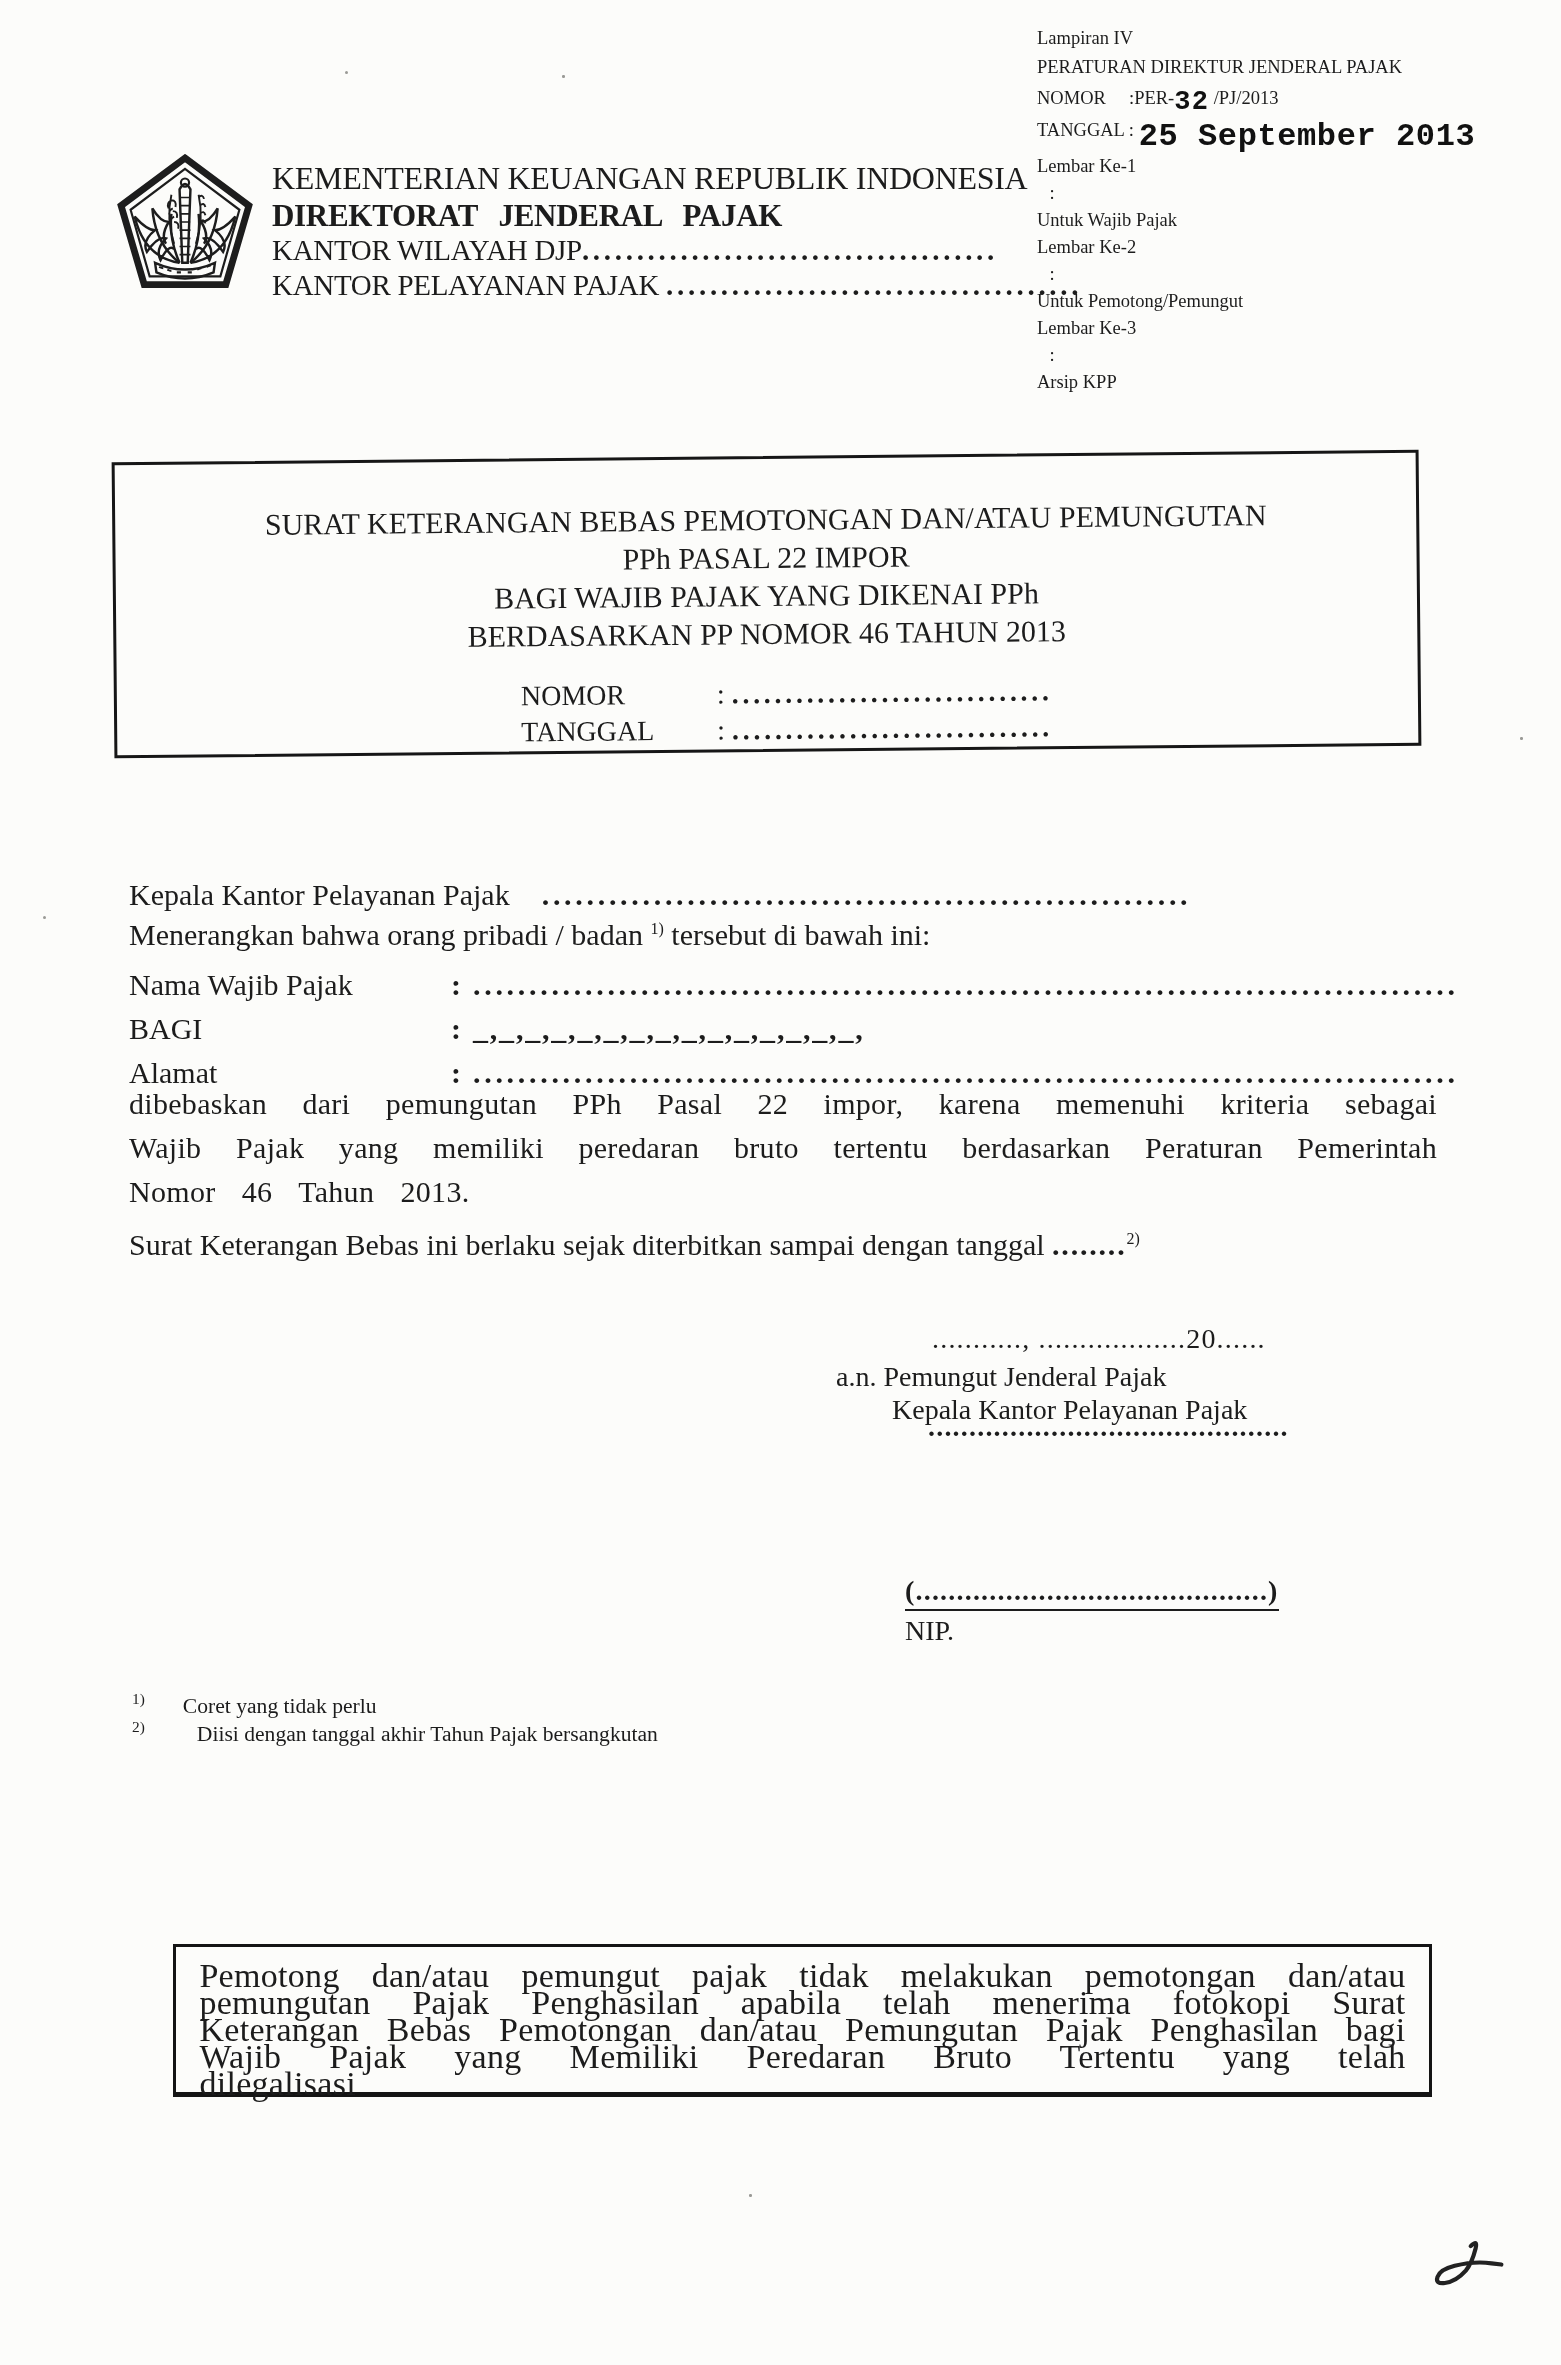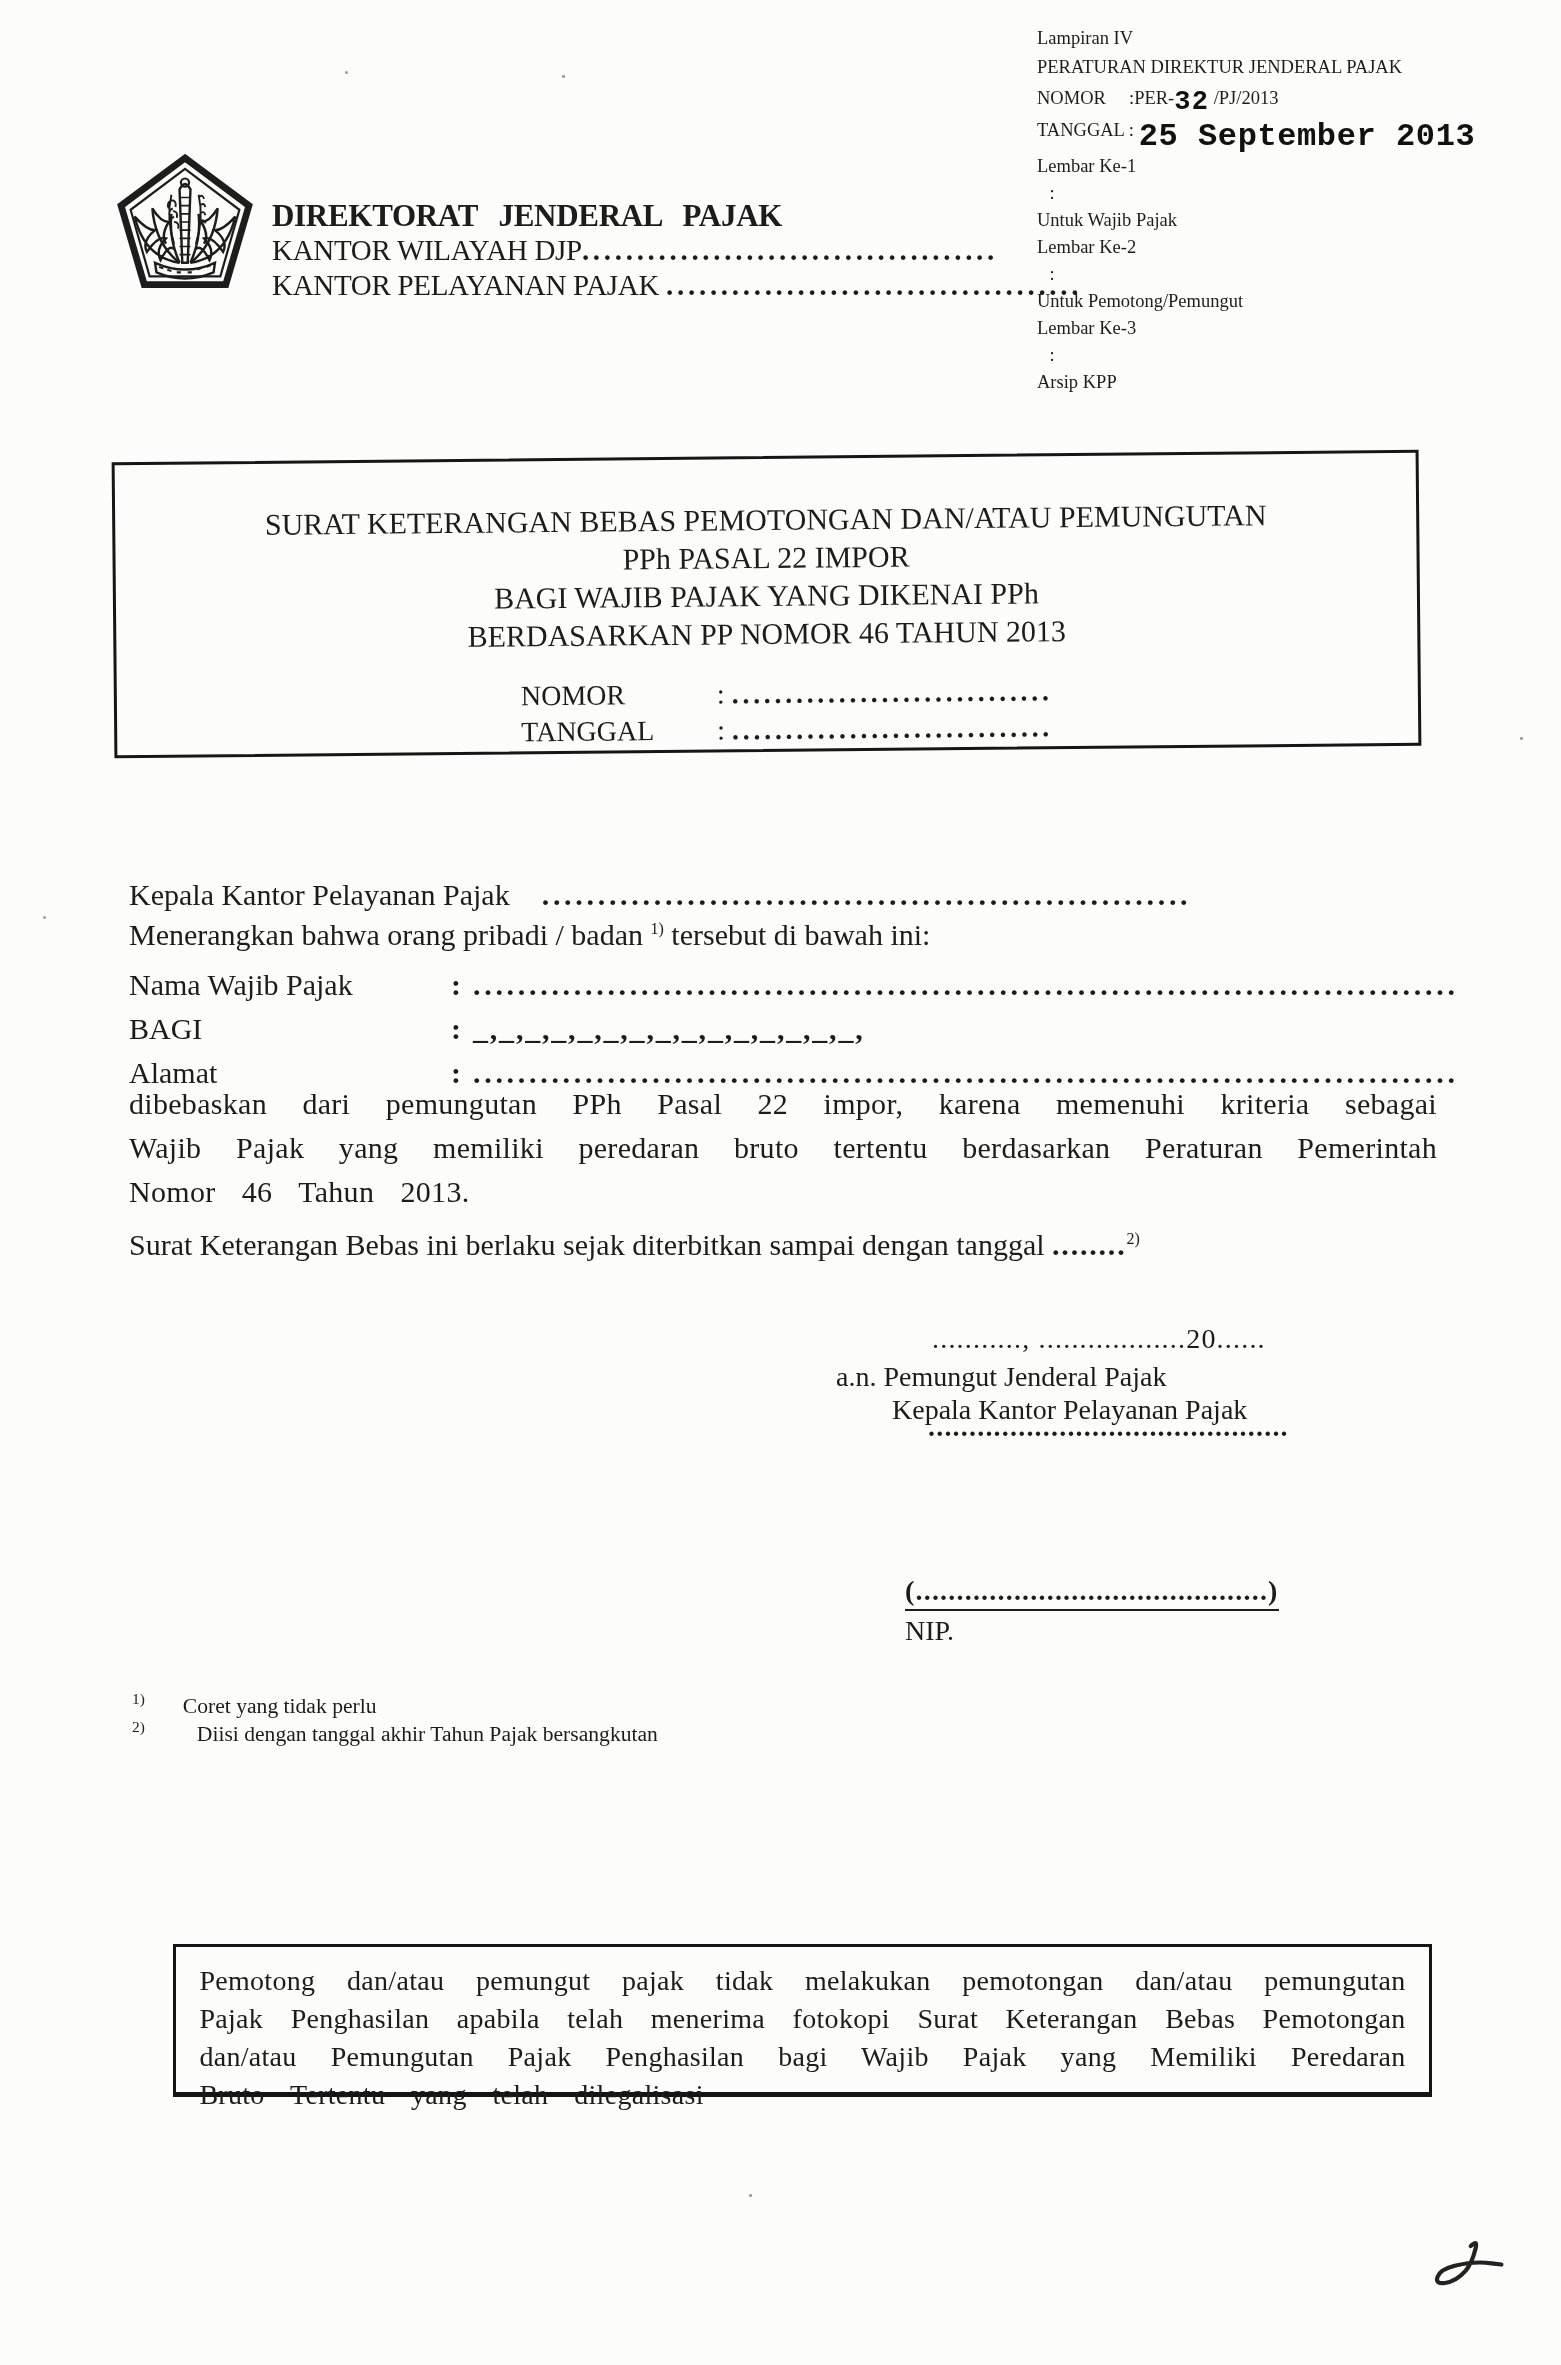--- a/index.html
+++ b/index.html
@@ -67,21 +67,21 @@
   .fn-text{font-size:21.6px;}
 
   
   .notice-box{
     left:173px;top:1944px;width:1259px;height:153px;
     border:3.1px solid #141414;border-bottom-width:5.5px;
     box-sizing:border-box;
   }
   .notice-text{
     margin:15px 23.4px 0 23.4px;
-    font-size:28px;line-height:38px;
+    font-size:34px;line-height:27px;
     text-align:justify;word-spacing:18.5px;letter-spacing:0.3px;
   }
 
   .speck{position:absolute;background:#9a9a96;border-radius:50%;}
   svg{display:block;}
 </style>
 </head>
 <body>
 
 <div class="page">
@@ -133,20 +133,21 @@
         <path d="M42 66 Q36 48 40 30 M40 34 q-4 2 -2 6 M41 40 q-4 2 -2 6 M42 46 q-4 2 -2 6 M40 34 q4 0 3 5 M41 42 q4 0 3 5 M42 50 q4 0 3 5" stroke-width="1.4"></path>
 
         <path d="M58 66 Q64 48 60 30 M60 32 q3 -3 4 1 M61 38 q3 -3 4 1 M61 44 q3 -3 4 1 M61 50 q3 -3 4 1" stroke-width="1.4"></path>
 
         <path d="M28 80 Q50 90 72 80 L71 87 Q50 96 29 87 Z" stroke-width="1.8"></path>
         <path d="M31 83 q2 1 3 1 M37 85 q2 1 3 1 M44 87 q2 0 3 0 M52 87 q2 0 3 0 M59 85 q2 -1 3 -1 M66 83 q2 -1 3 -1" stroke-width="1.6"></path>
       </g>
     </svg>
   </div>
 
+  <div class="abs lh-line lh1">KEMENTERIAN KEUANGAN REPUBLIK INDONESIA</div>
   <div class="abs lh-line lh2">DIREKTORAT JENDERAL PAJAK</div>
   <div class="abs lh-line lh3"><span>KANTOR WILAYAH DJP</span><span class="dots">......................................</span></div>
   <div class="abs lh-line lh4"><span>KANTOR PELAYANAN PAJAK </span><span class="dots">......................................</span></div>
 
   <div class="abs title-box">
     <div class="tb-titles">
       <div>SURAT KETERANGAN BEBAS PEMOTONGAN DAN/ATAU PEMUNGUTAN</div>
       <div>PPh PASAL 22 IMPOR</div>
       <div>BAGI WAJIB PAJAK YANG DIKENAI PPh</div>
       <div>BERDASARKAN PP NOMOR 46 TAHUN 2013</div>

